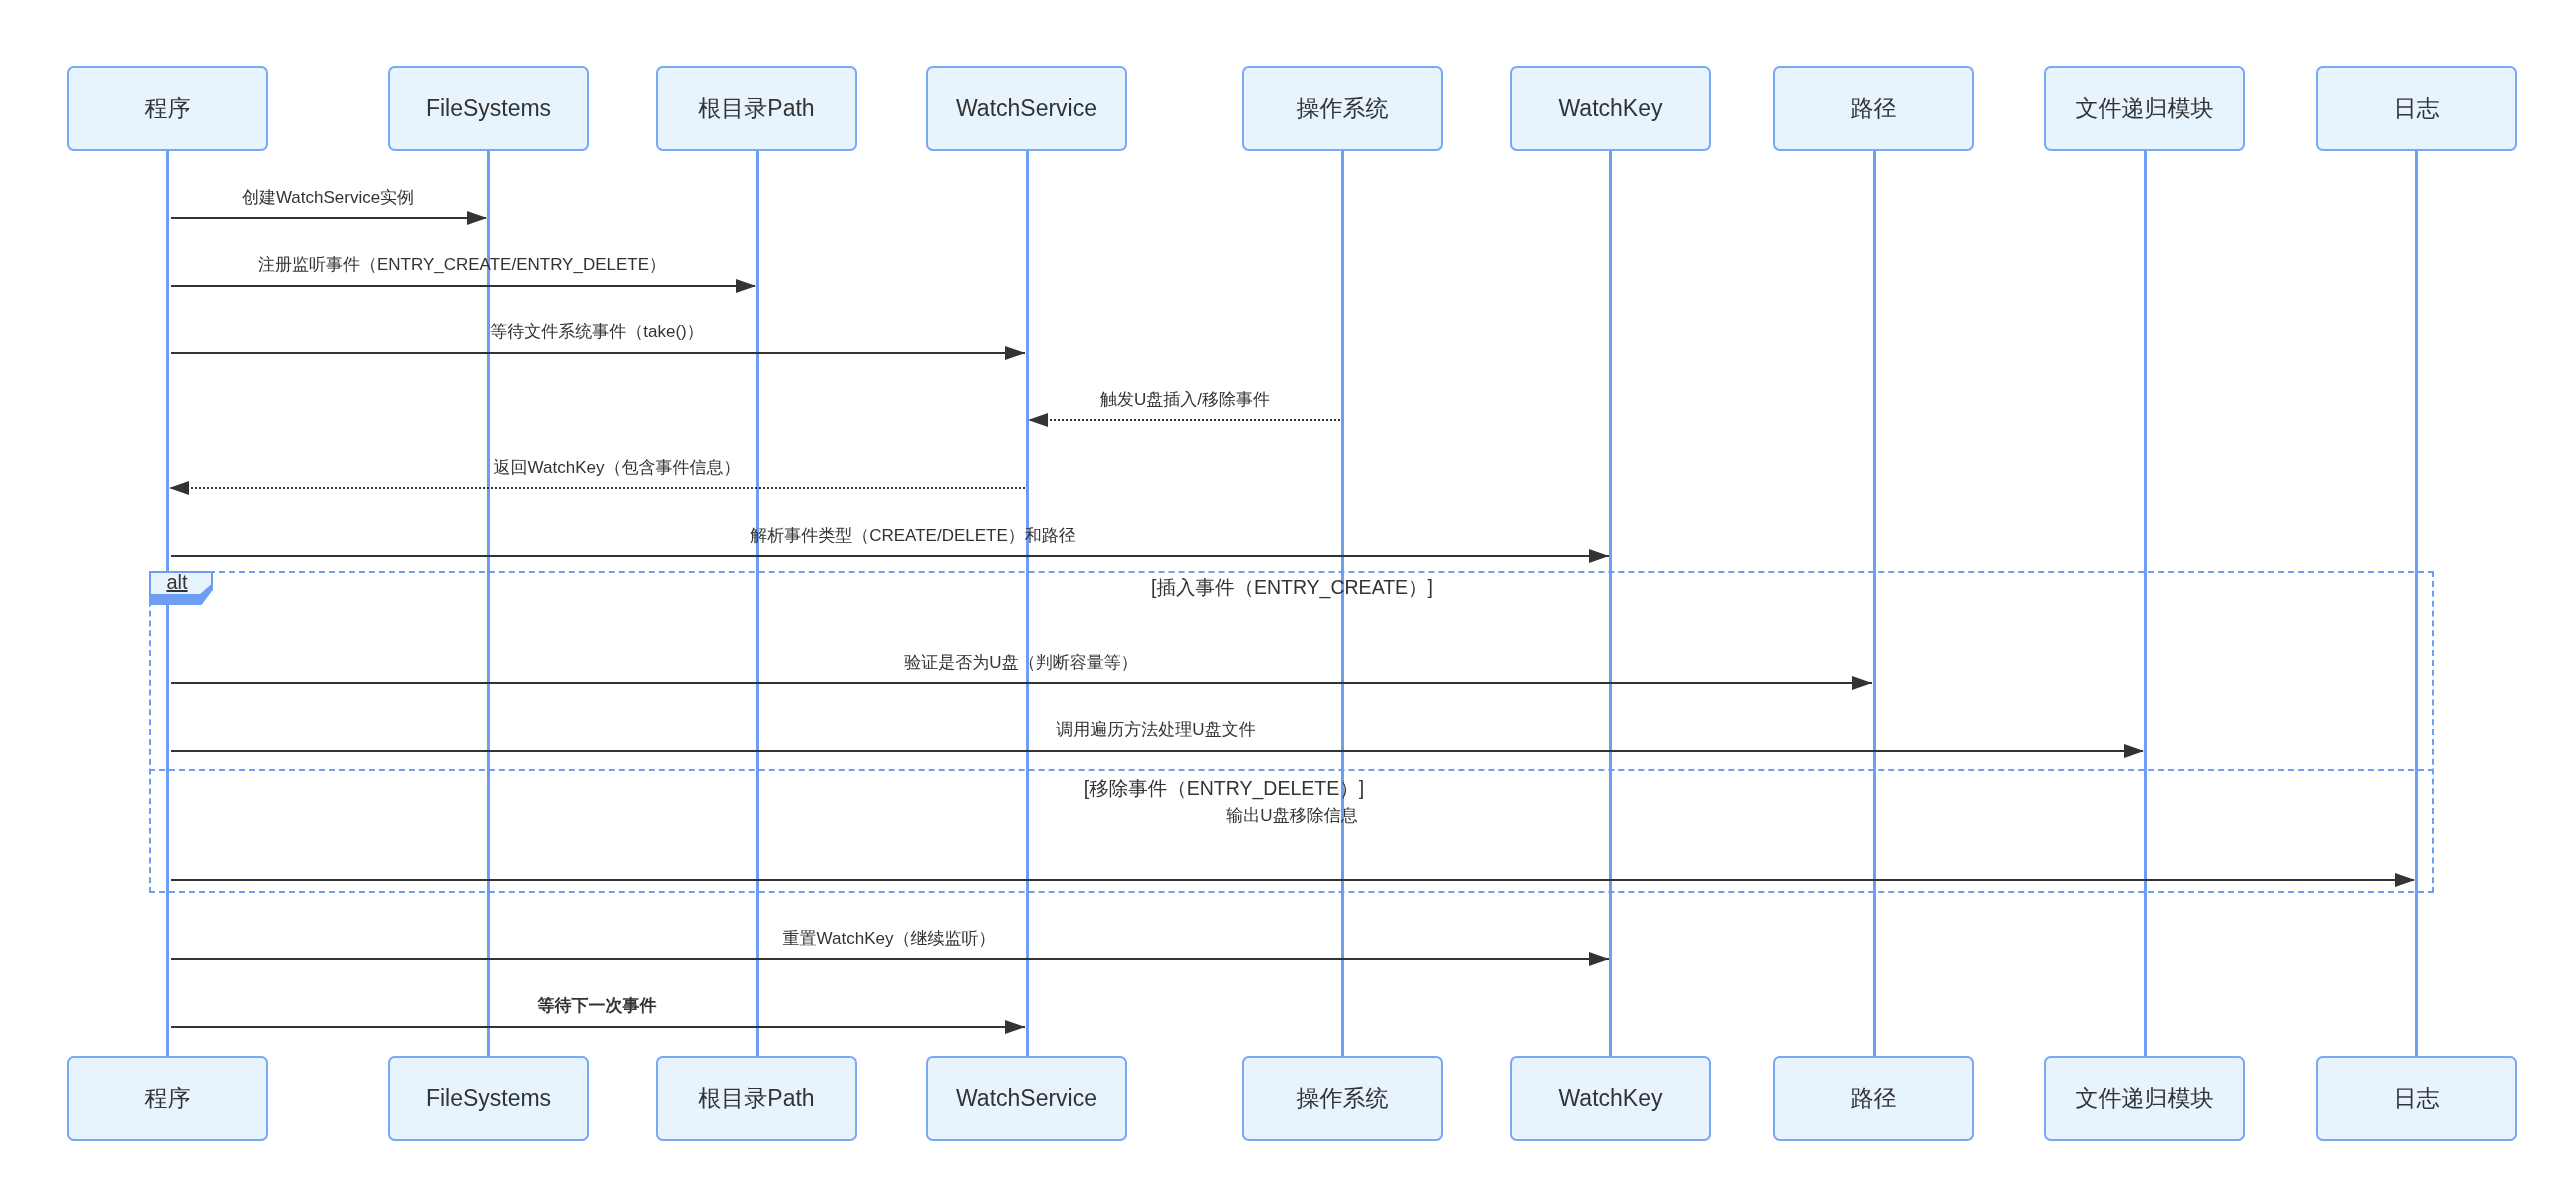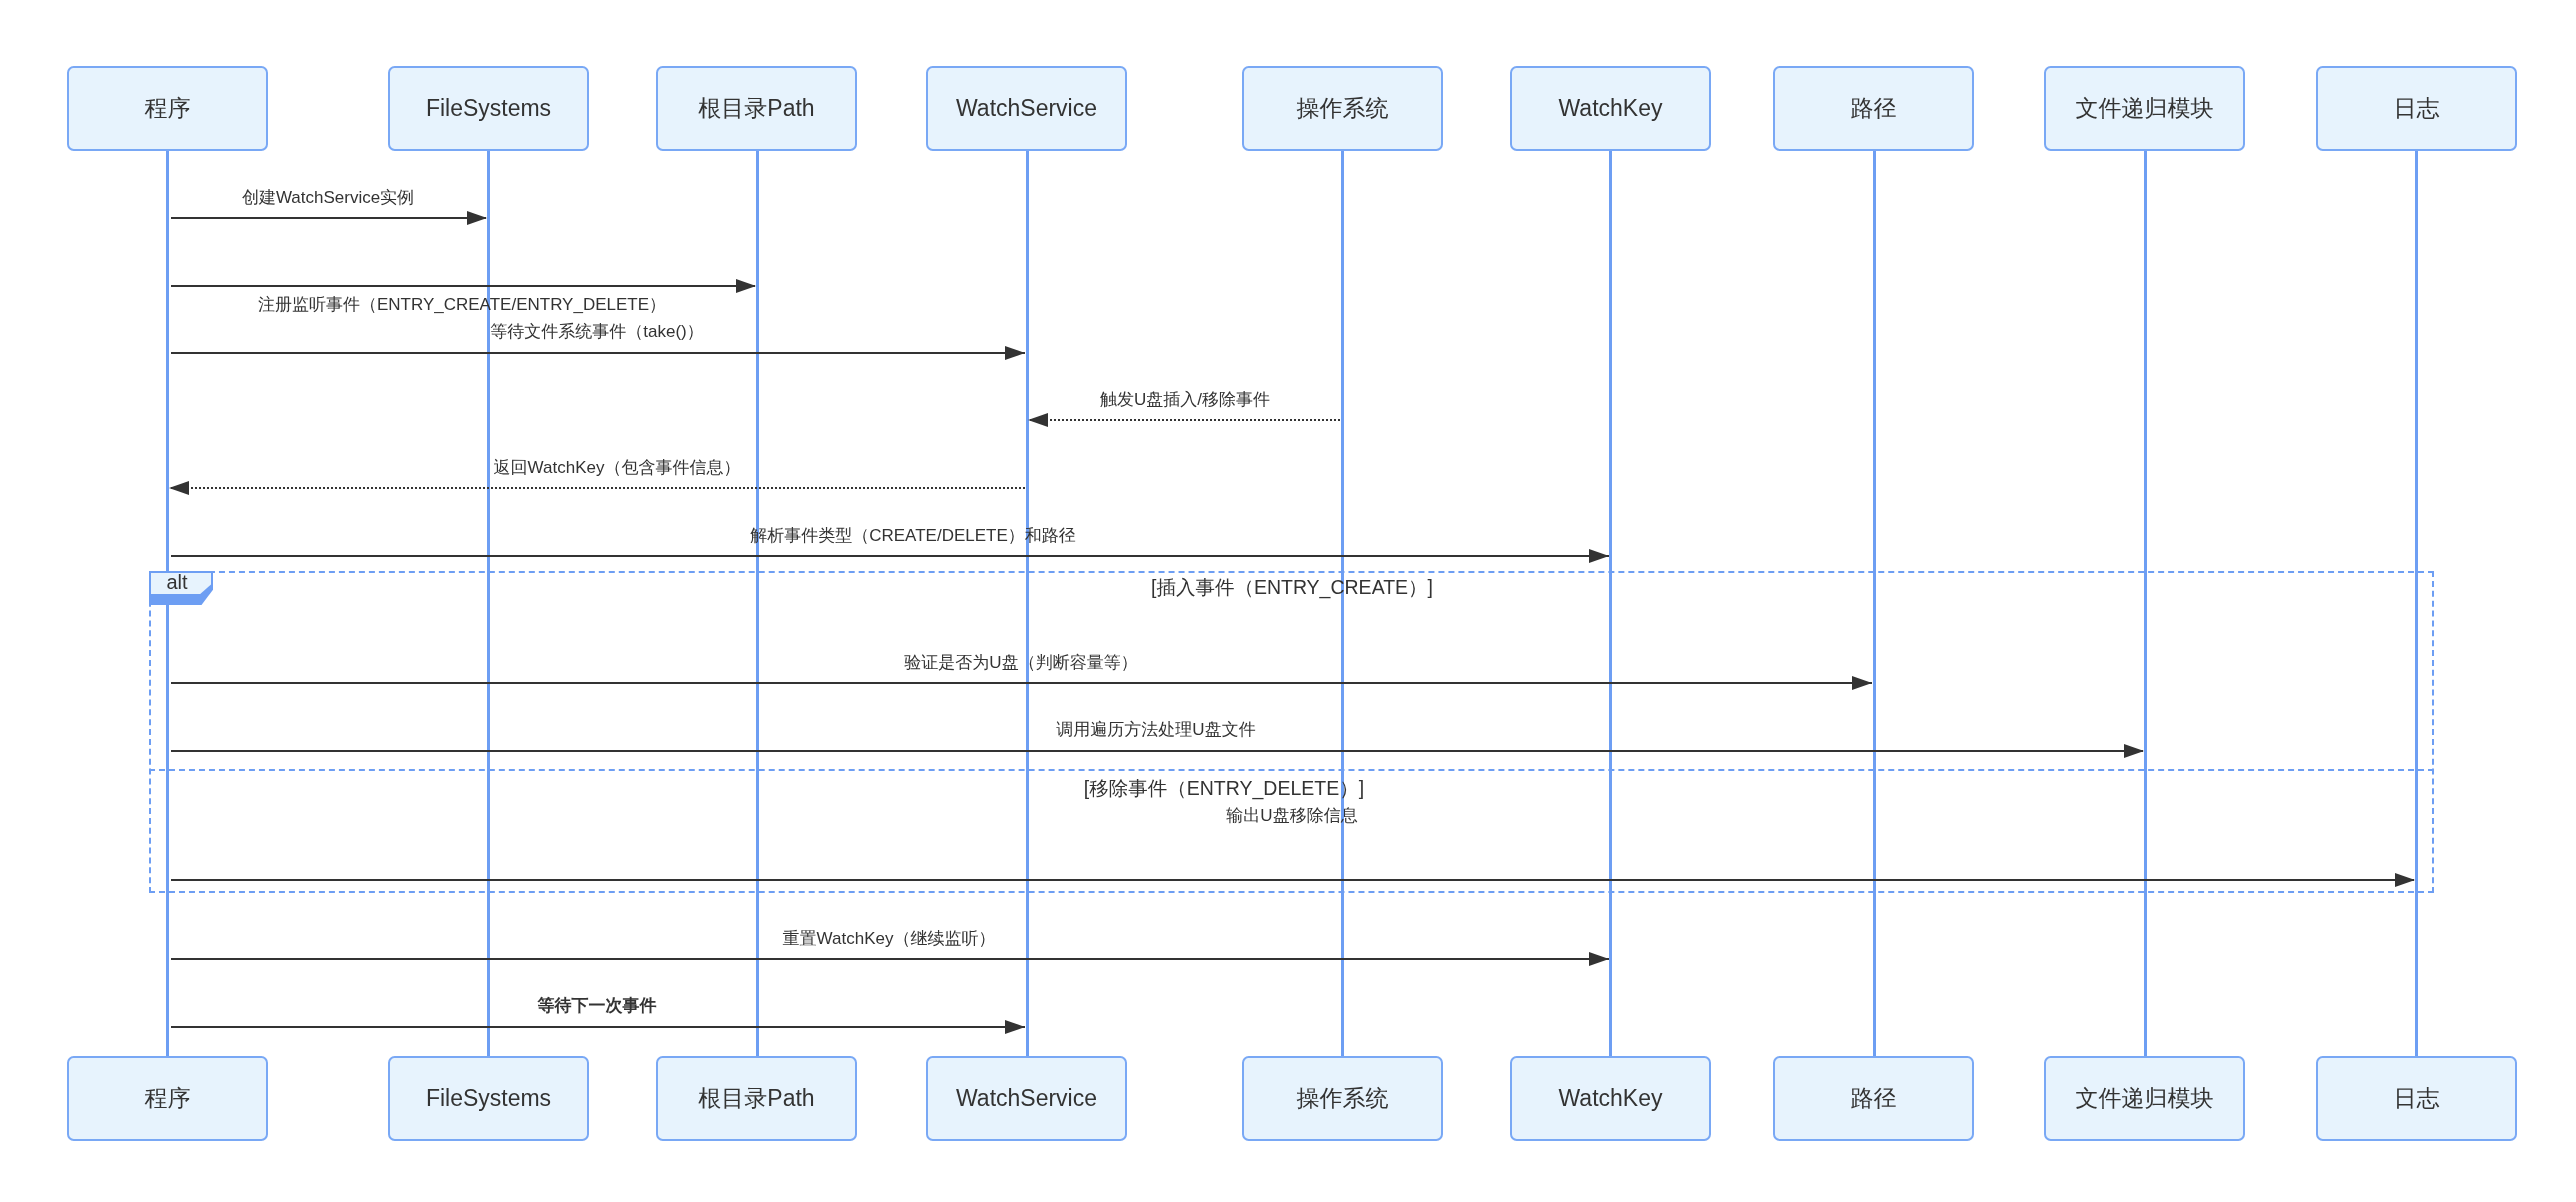--- a/index.html
+++ b/index.html
@@ -111,30 +111,30 @@
     <div class="lifeline" style="left: 756px; top: 150px; height: 906px;"></div>
     <div class="lifeline" style="left: 1026px; top: 150px; height: 906px;"></div>
     <div class="lifeline" style="left: 1341px; top: 150px; height: 906px;"></div>
     <div class="lifeline" style="left: 1609px; top: 150px; height: 906px;"></div>
     <div class="lifeline" style="left: 1873px; top: 150px; height: 906px;"></div>
     <div class="lifeline" style="left: 2144px; top: 150px; height: 906px;"></div>
     <div class="lifeline" style="left: 2415px; top: 150px; height: 906px;"></div>
     <div class="alt-frame" style="left: 149px; top: 571px; width: 2285px; height: 322px;"></div>
     <div class="alt-divider" style="left: 149px; top: 769px; width: 2285px;"></div>
     <div class="alt-label-outer" style="left: 149px; top: 571px; width: 64px; height: 34px;">
-      <div class="alt-label-inner" style="width: 60px; height: 21px;">alt</div>
+      <div class="alt-label-inner" style="width: 60px; height: 21px; text-decoration: underline;">alt</div>
     </div>
     <div class="alt-condition" style="left: 1292px; top: 575px;">[插入事件（ENTRY_CREATE）]</div>
     <div class="alt-condition" style="left: 1224px; top: 776px;">[移除事件（ENTRY_DELETE）]</div>
     <div class="msg-line" style="left: 168px; top: 217px; width: 315px; margin-left: 2.7px;"></div>
     <div class="arrowhead right" style="left: 467px; top: 211px;"></div>
     <div class="msg-label" style="left: 328px; top: 185px;">创建WatchService实例</div>
     <div class="msg-line" style="left: 168px; top: 285px; width: 584px; margin-left: 2.7px;"></div>
     <div class="arrowhead right" style="left: 736px; top: 279px;"></div>
-    <div class="msg-label" style="left: 462px; top: 252px; margin-top: 40px;">注册监听事件（ENTRY_CREATE/ENTRY_DELETE）</div>
+    <div class="msg-label" style="left: 462px; top: 252px;">注册监听事件（ENTRY_CREATE/ENTRY_DELETE）</div>
     <div class="msg-line" style="left: 168px; top: 352px; width: 854px; margin-left: 2.7px;"></div>
     <div class="arrowhead right" style="left: 1005px; top: 346px;"></div>
     <div class="msg-label" style="left: 597px; top: 319px;">等待文件系统事件（take()）</div>
     <div class="msg-line dashed" style="left: 1027px; top: 419px; width: 310px; margin-left: 2.7px;"></div>
     <div class="arrowhead left" style="left: 1028px; top: 413px;"></div>
     <div class="msg-label" style="left: 1185px; top: 387px;">触发U盘插入/移除事件</div>
     <div class="msg-line dashed" style="left: 168px; top: 487px; width: 854px; margin-left: 2.7px;"></div>
     <div class="arrowhead left" style="left: 169px; top: 481px;"></div>
     <div class="msg-label" style="left: 597px; top: 455px; margin-left: 20px;">返回WatchKey（包含事件信息）</div>
     <div class="msg-line" style="left: 168px; top: 555px; width: 1438px; margin-left: 2.7px;"></div>

